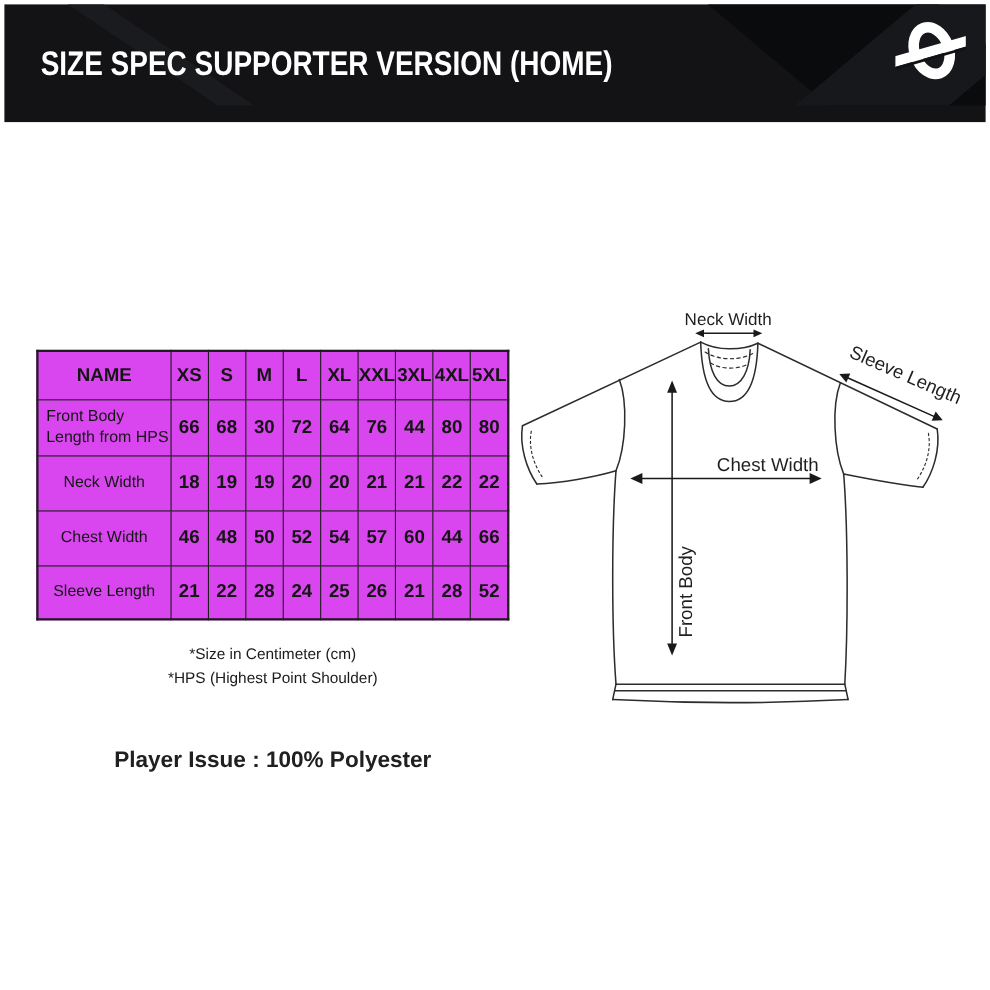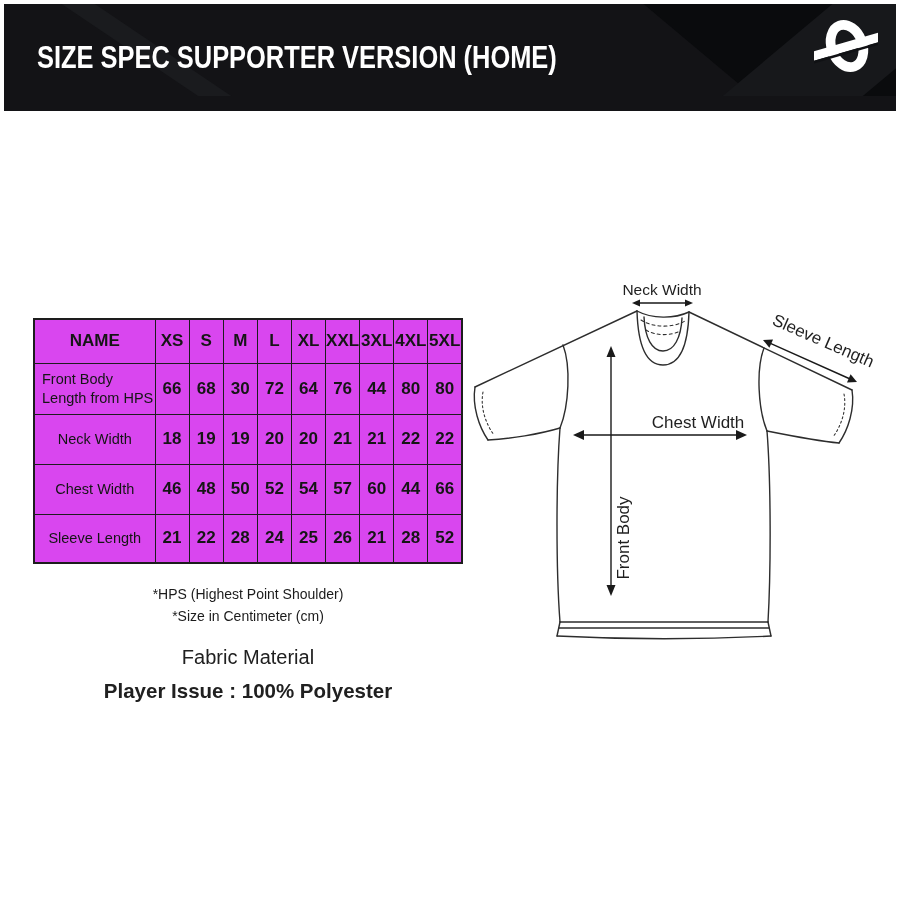--- a/index.html
+++ b/index.html
@@ -152,25 +152,24 @@
           <td class="val">25</td>
           <td class="val">26</td>
           <td class="val">21</td>
           <td class="val">28</td>
           <td class="val">52</td>
         </tr>
       </tbody>
   </table>
 
   <div class="notes">
+    <div>*Size in Centimeter (cm)</div>
     <div>*HPS (Highest Point Shoulder)</div>
-    <div>*Size in Centimeter (cm)</div>
   </div>
 
-  <div class="fabric-heading">Fabric Material</div>
   <div class="fabric-detail">Player Issue : 100% Polyester</div>
 
   <svg class="shirt-diagram" viewBox="0 0 430 390">
 
     <path d="M 172,41 C 173,75 181,95 198,95 C 215,95 223,76 224,42"></path>
     <path d="M 172,41 C 187,49 209,49 224,42"></path>
     <path d="M 179,47 C 180,68 187,81 198,81 C 209,81 216,68 217,48"></path>
     <path class="stitch" stroke-dasharray="3,3" d="M 176,50 C 188,58 208,58 220,51"></path>
     <path class="stitch" stroke-dasharray="3,3" d="M 181,60 C 190,66 206,66 215,61"></path>
 

